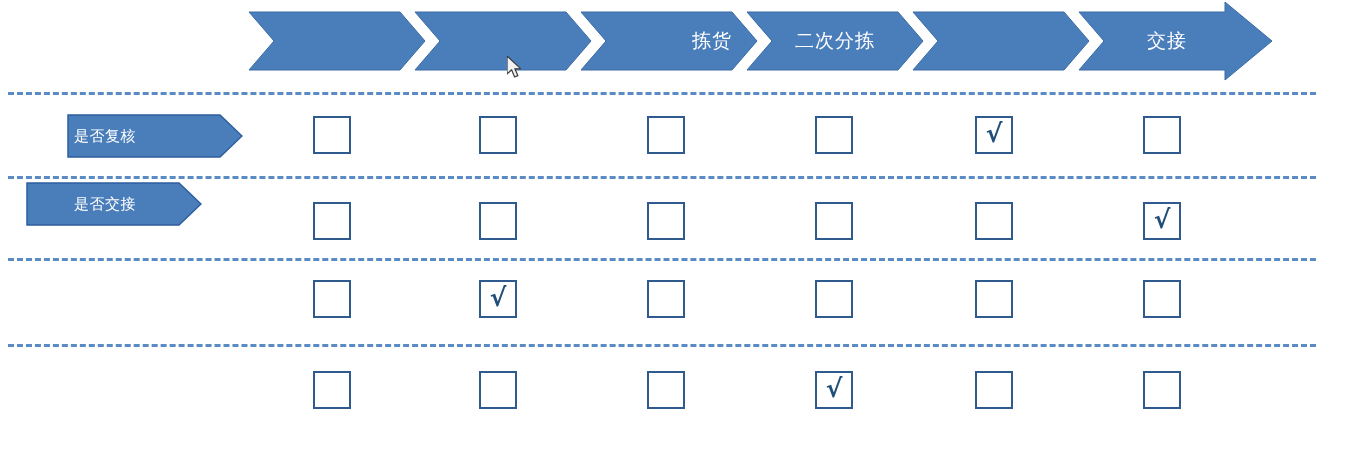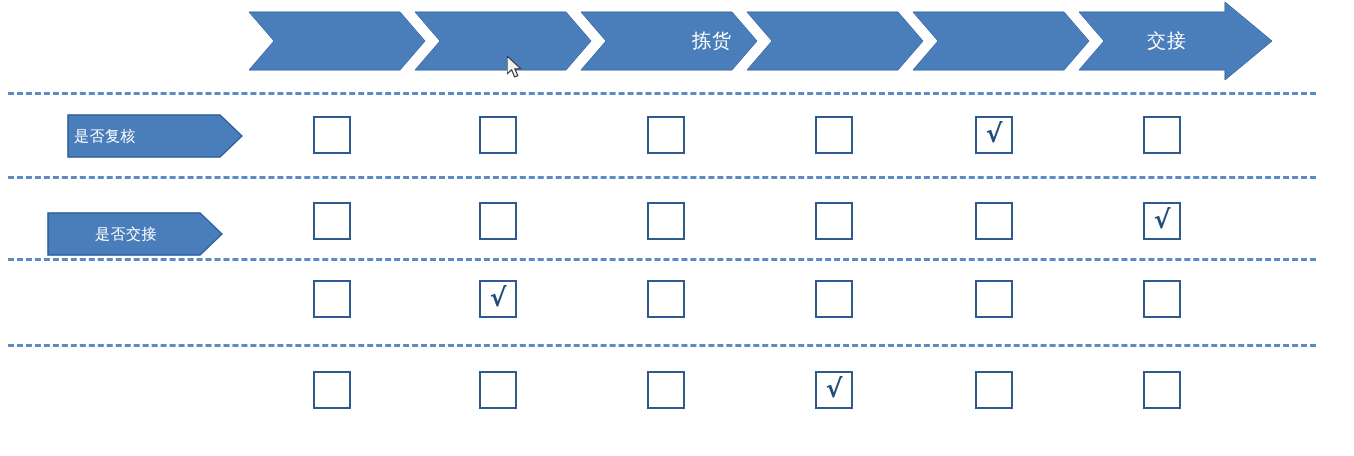--- a/index.html
+++ b/index.html
@@ -133,20 +133,23 @@
       <polygon points="747,12 898,12 923,41 898,70 747,70 772,41" fill="#4a7ebb" stroke="#3a6ba5" stroke-width="1"></polygon>
 
       <polygon points="913,12 1064,12 1089,41 1064,70 913,70 938,41" fill="#4a7ebb" stroke="#3a6ba5" stroke-width="1"></polygon>
 
       <polygon points="1079,12 1225,12 1225,2 1272,41 1225,80 1225,70 1079,70 1104,41" fill="#4a7ebb" stroke="#3a6ba5" stroke-width="1"></polygon>
     </svg>
 
     <div class="chev-label" style="left:606px;width:126px;justify-content:flex-end;">
       <span>拣货</span>
     </div>
+    <div class="chev-label" style="left:772px;width:126px;">
+      <span>二次分拣</span>
+    </div>
     <div class="chev-label" style="left:1104px;width:126px;">
       <span>交接</span>
     </div>
   </div>
 
   <div class="divider" style="top:92px;"></div>
   <div class="divider" style="top:176px;"></div>
   <div class="divider" style="top:258px;"></div>
   <div class="divider" style="top:344px;"></div>
 
@@ -160,21 +163,21 @@
   </div>
   <div class="checkbox" style="left:313px;top:116px;"></div>
   <div class="checkbox" style="left:479px;top:116px;"></div>
   <div class="checkbox" style="left:647px;top:116px;"></div>
   <div class="checkbox" style="left:815px;top:116px;"></div>
   <div class="checkbox" style="left:975px;top:116px;">
     <span class="tick">√</span>
   </div>
   <div class="checkbox" style="left:1143px;top:116px;"></div>
 
-  <div class="row-label" style="top:212px;margin-left:21px;">
+  <div class="row-label" style="top:182px;">
     <svg width="176" height="44" viewBox="0 0 176 44" xmlns="http://www.w3.org/2000/svg">
       <polygon points="1,1 153,1 175,22 153,43 1,43" fill="#4a7ebb" stroke="#2e5f9e" stroke-width="1.5"></polygon>
     </svg>
     <div class="row-label-text">
       <span>是否交接</span>
     </div>
   </div>
   <div class="checkbox" style="left:313px;top:202px;"></div>
   <div class="checkbox" style="left:479px;top:202px;"></div>
   <div class="checkbox" style="left:647px;top:202px;"></div>

